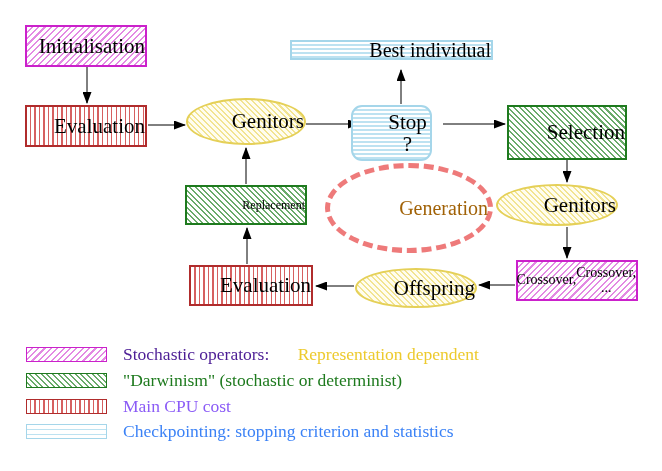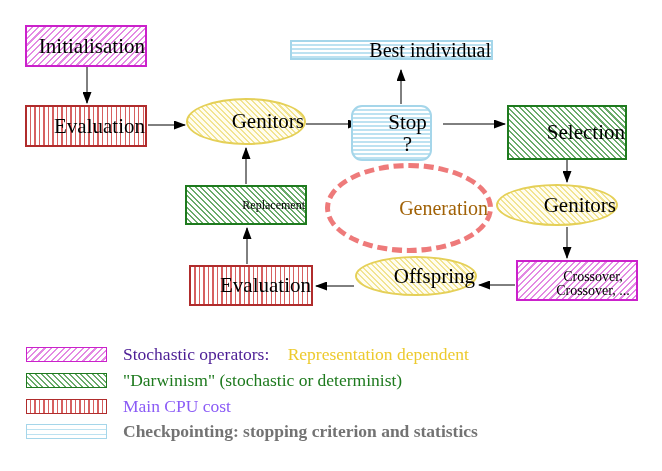--- a/index.html
+++ b/index.html
@@ -28,41 +28,41 @@
   .n-eval-top{left:25px;top:105px;width:122px;height:42px;font-size:21px;}
   .n-best{left:290px;top:40px;width:203px;height:20px;font-size:20px;}
   .n-parents{left:186px;top:98px;width:120px;height:47px;font-size:21px;}
   .n-stop{left:351px;top:105px;width:81px;height:56px;font-size:21px;border-radius:11px;}
   .n-selection{left:507px;top:105px;width:120px;height:55px;font-size:21px;}
   .n-replacement{left:185px;top:185px;width:122px;height:40px;font-size:12px;}
   .n-generation{left:325px;top:163px;width:168px;height:90px;border:5px dashed #ee7a7a;
     border-radius:50%;color:#a16207;font-size:20px;background:transparent;}
   .n-genitors{left:496px;top:184px;width:122px;height:42px;font-size:21px;}
   .n-eval-bot{left:189px;top:265px;width:124px;height:41px;font-size:21px;}
-  .n-offspring{left:355px;top:256px;width:122px;height:40px;font-size:21px;}
-  .n-crossover{left:516px;top:260px;width:122px;height:41px;font-size:14px;flex-direction:column;}
+  .n-offspring{left:355px;top:268px;width:122px;height:40px;font-size:21px;}
+  .n-crossover{left:516px;top:260px;width:122px;height:41px;font-size:14px;}
 
   
   .legend{position:absolute;left:0;top:340px;width:662px;}
   .legend-row{position:absolute;left:0;height:16px;}
   .swatch{position:absolute;left:26px;width:81px;height:15px;box-sizing:border-box;}
   .sw-magenta{border:1.5px solid #cb21cb;
     background:repeating-linear-gradient(135deg,#ffffff 0 3px,#e38ae3 3px 4.5px);}
   .sw-green{border:1.5px solid #1e7a1e;
     background:repeating-linear-gradient(45deg,#ffffff 0 2.5px,#6aab6a 2.5px 4px);}
   .sw-red{border:1.5px solid #b02c2c;
     background:repeating-linear-gradient(90deg,#ffffff 0 3px,#d66060 3px 4.5px);}
   .sw-cyan{border:1.5px solid #a5d6ea;
     background:repeating-linear-gradient(180deg,#ffffff 0 3.5px,#bde2f1 3.5px 5px);}
   .legend-text{position:absolute;left:123px;top:-3px;white-space:nowrap;font-size:17.5px;}
   .t-magenta{color:#4c1d95;}
-  .t-yellow{color:#edca2d;margin-left:14px;}
+  .t-yellow{color:#edca2d;margin-left:24px;}
   .t-green{color:#1e7a1e;}
   .t-red{color:#8b5cf6;}
-  .t-cyan{color:#737373;font-weight:bold;}
+  .t-cyan{color:#3b82f6;}
 </style>
 </head>
 <body>
 
 <div class="canvas">
 
   <svg class="arrows" viewBox="0 0 662 471" xmlns="http://www.w3.org/2000/svg">
     <defs>
       <marker id="ah" markerWidth="12" markerHeight="9" refX="11" refY="4.5" orient="auto" markerUnits="userSpaceOnUse">
         <polygon points="0,0 12,4.5 0,9" fill="#000"></polygon>

